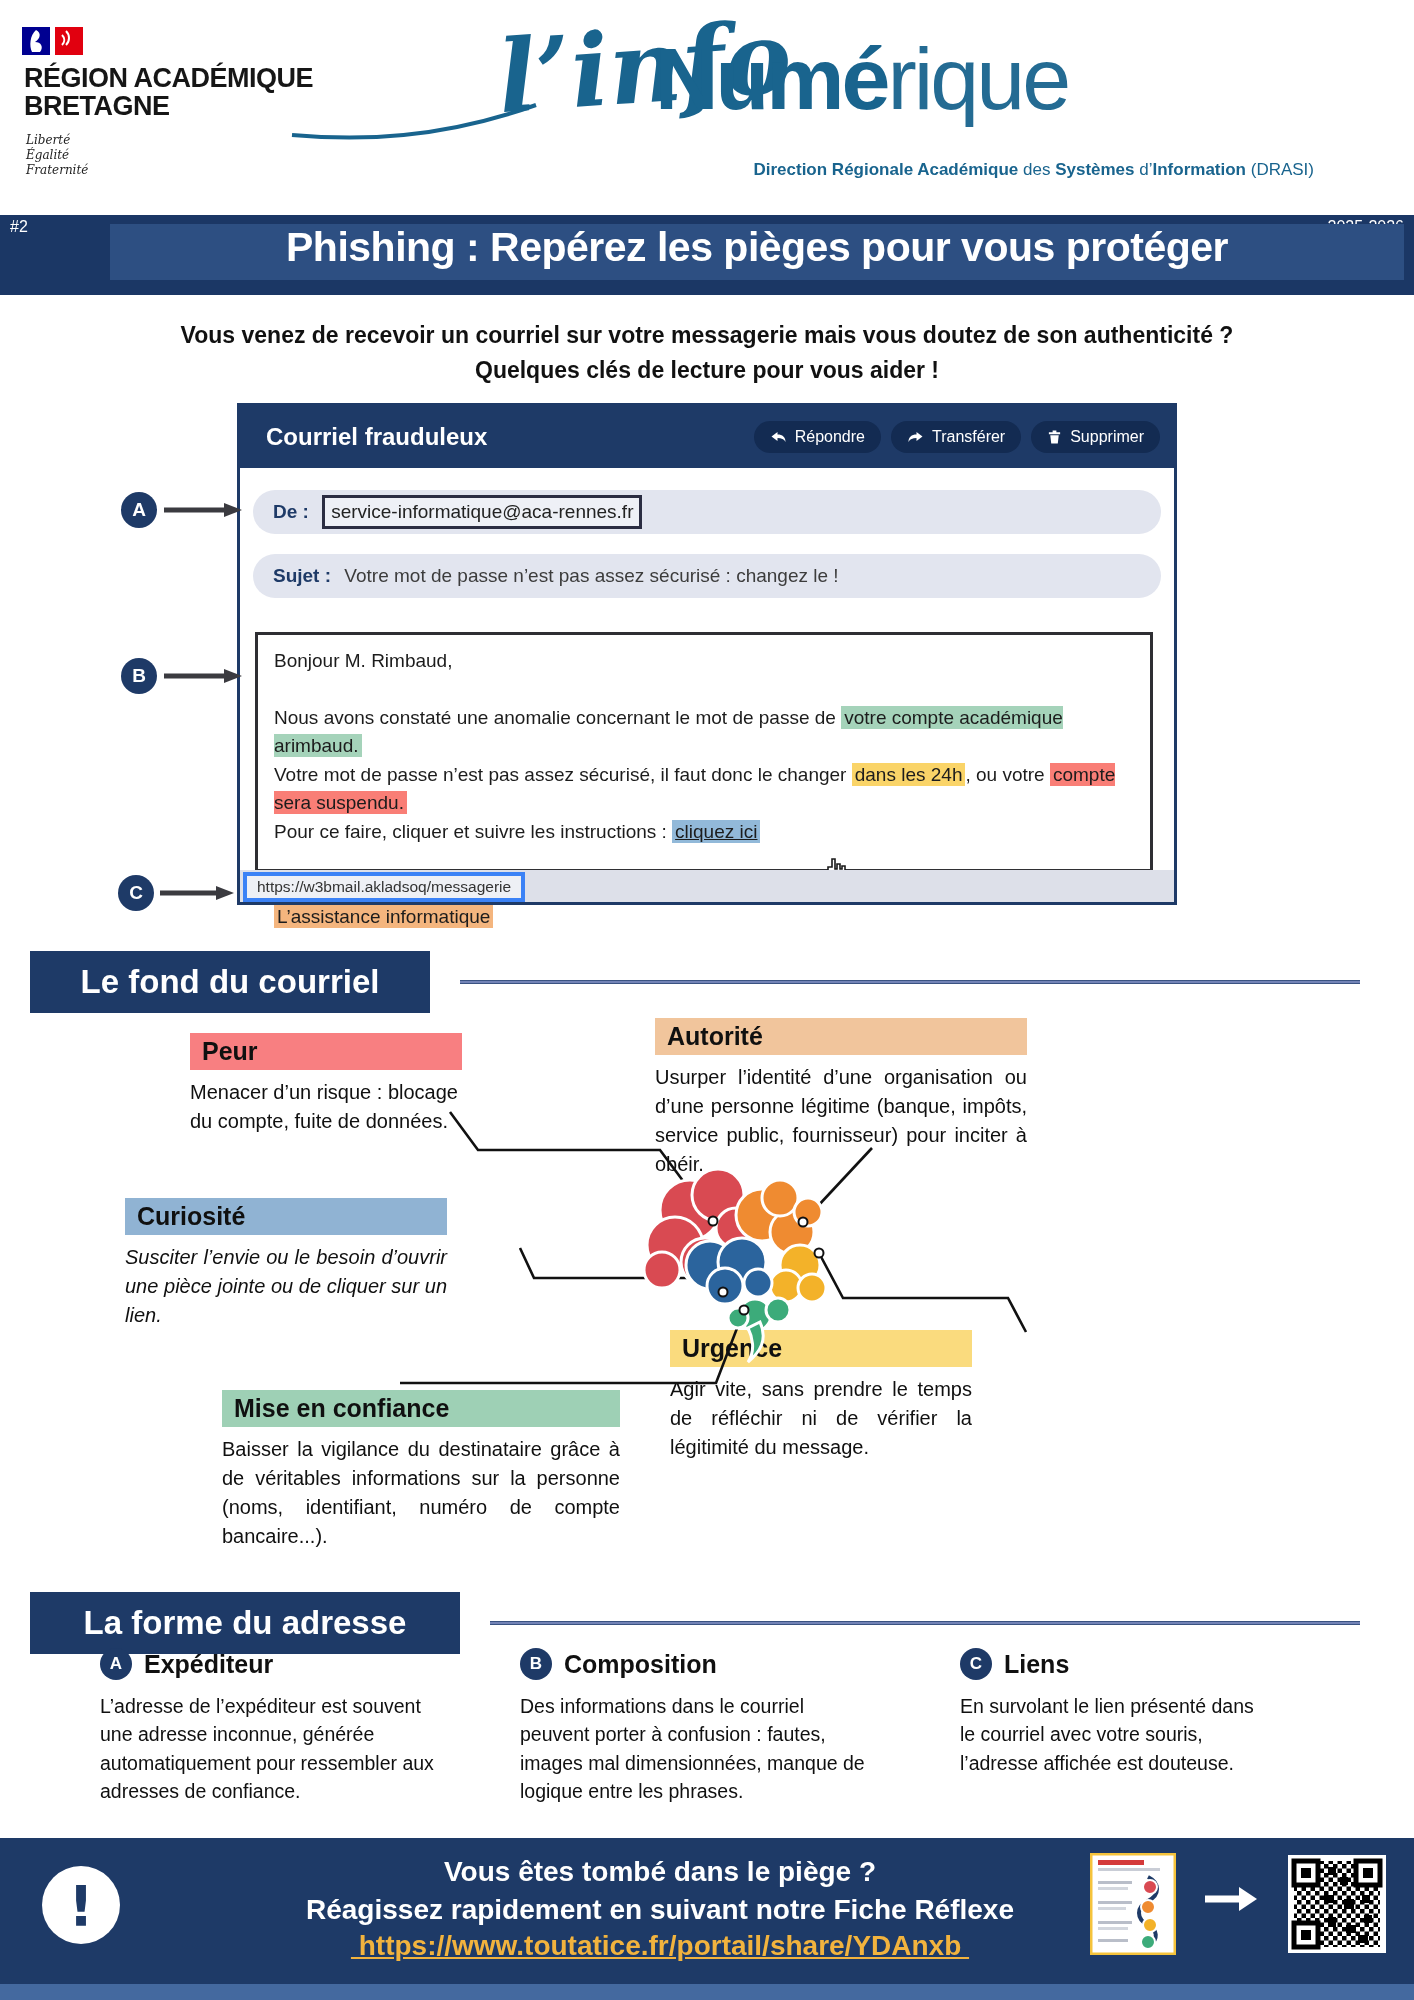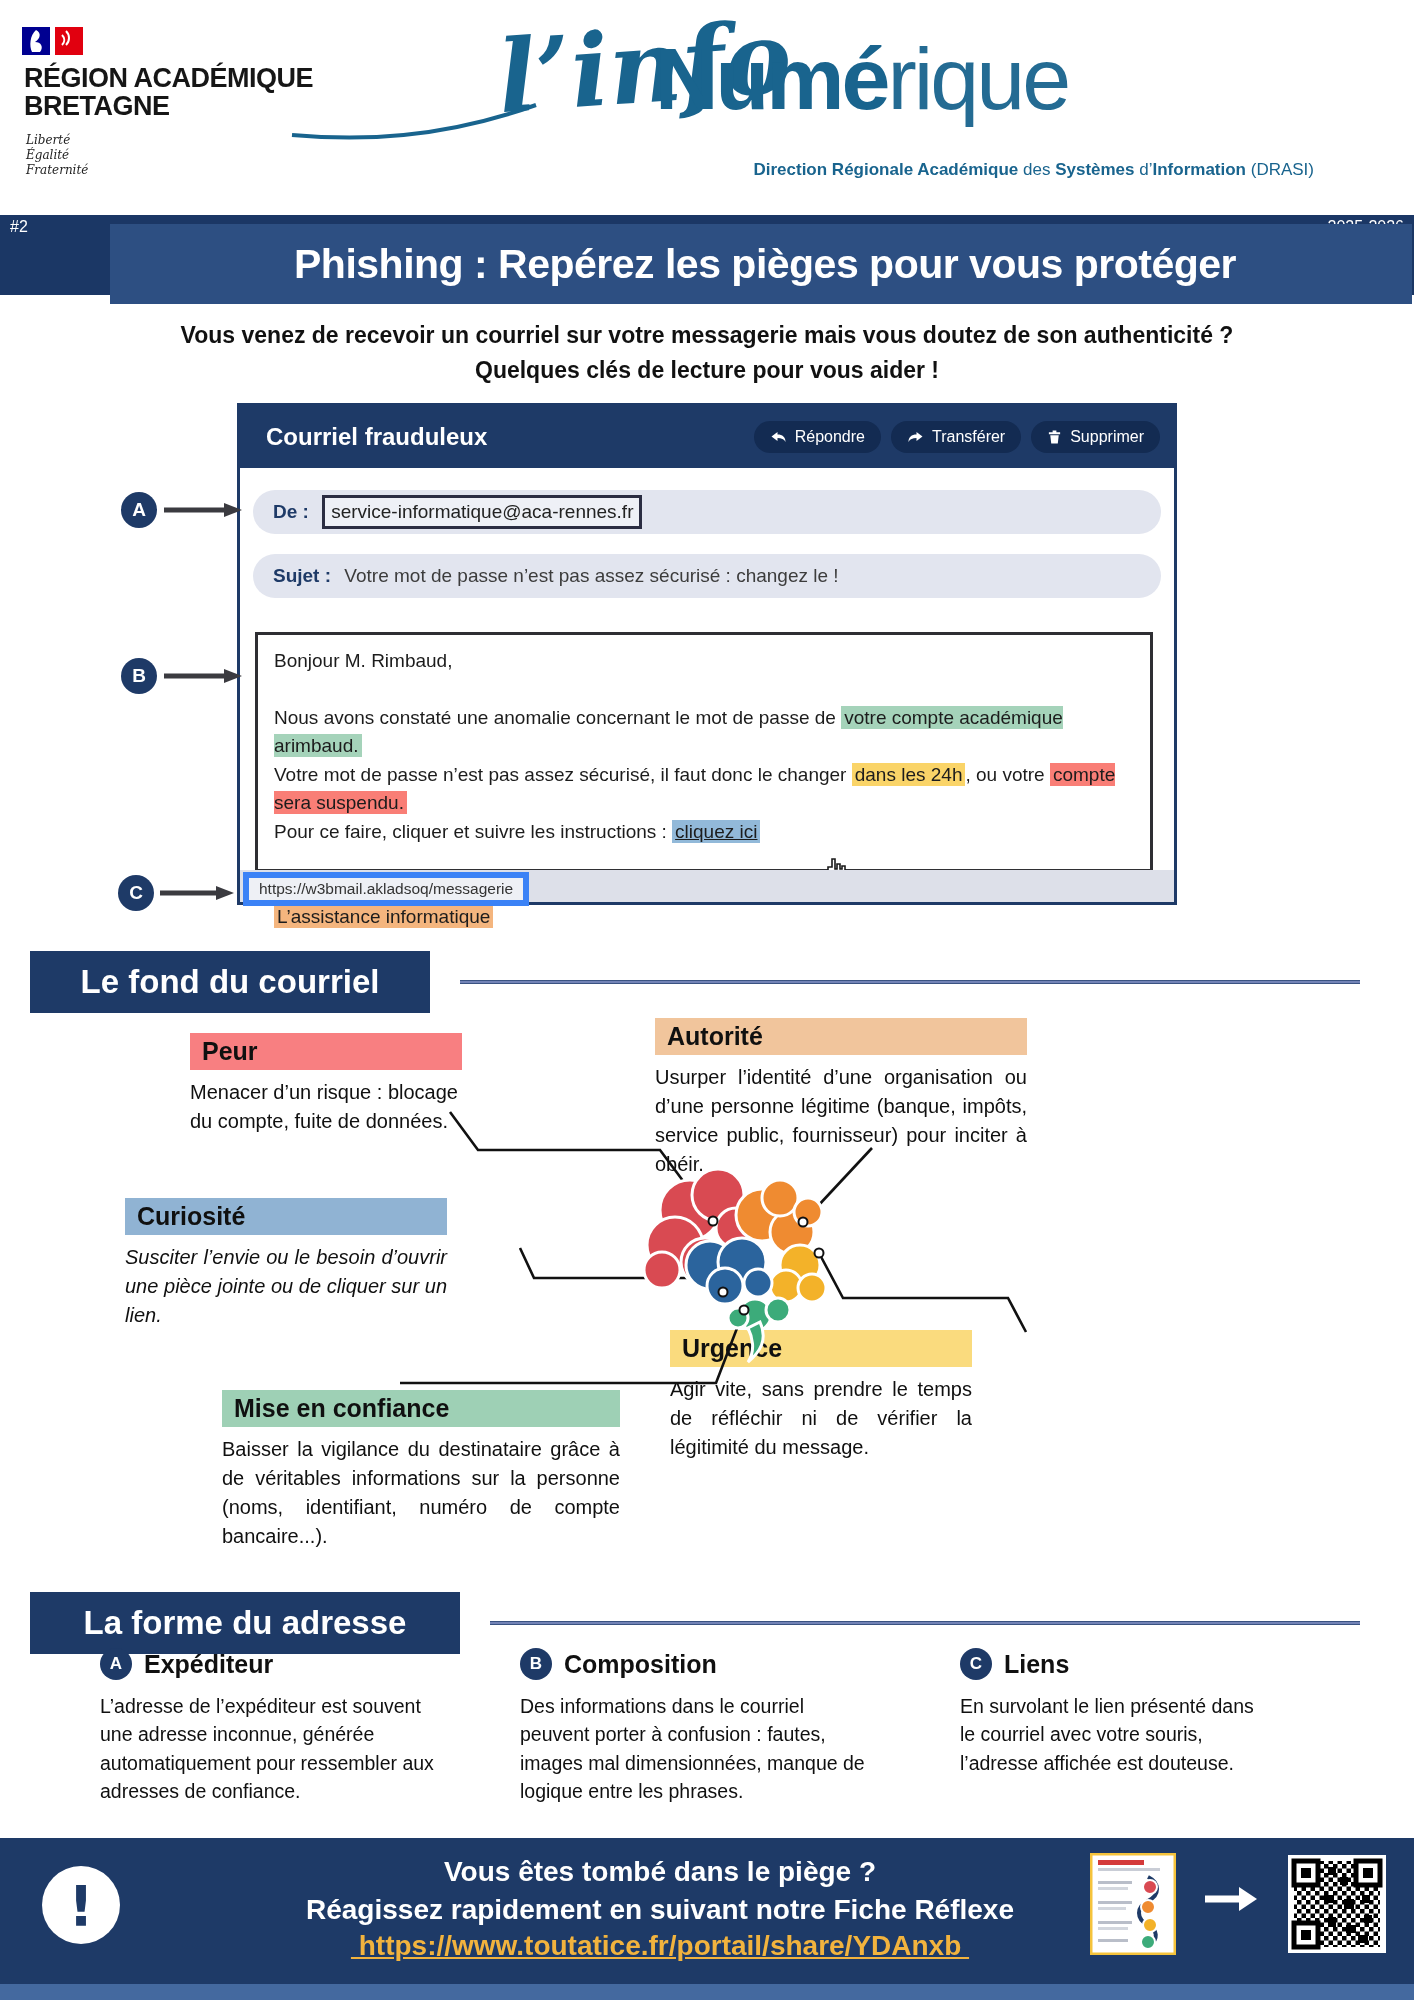--- a/index.html
+++ b/index.html
@@ -13,22 +13,22 @@
   .brand-script{font-family:"DejaVu Serif",serif;font-style:italic;font-weight:bold;
                 font-size:100px;color:#19648e;transform:rotate(-4deg);}
   .brand-word{font-size:88px;color:#19648e;letter-spacing:-3px;}
   .brand-word b{font-weight:bold;}
   .brand-word span.light{font-weight:normal;opacity:.95;}
   .drasi{font-size:17px;color:#19648e;}
   .drasi b{font-weight:bold;}
 
   
   .banner{left:0;top:215px;width:1414px;height:80px;background:#1b3765;}
-  .banner-inner{position:absolute;left:110px;top:9px;width:1294px;height:80px;background:#2d4f82;
-                display:flex;align-items:center;justify-content:center;padding-left:8px;}
+  .banner-inner{position:absolute;left:110px;top:9px;width:1294px;height:56px;background:#2d4f82;
+                display:flex;justify-content:center;}
   .banner-title{color:#fff;font-weight:bold;font-size:41px;letter-spacing:-0.5px;}
   .banner-issue{position:absolute;left:10px;top:3px;color:#fff;font-size:16px;}
   .banner-year{position:absolute;right:10px;top:3px;color:#fff;font-size:16px;}
 
   .intro{left:0;top:318px;width:1414px;text-align:center;font-weight:bold;font-size:23px;line-height:1.5;color:#111;}
 
   
   .mail{left:237px;top:403px;width:940px;height:502px;border:3px solid #1e3a67;background:#fff;box-sizing:border-box;}
   .mail-bar{position:absolute;left:0;top:0;width:100%;height:62px;background:#1e3a67;display:flex;align-items:center;box-sizing:border-box;padding:0 14px 0 26px;}
   .mail-title{color:#fff;font-weight:bold;font-size:24px;flex:0 0 auto;}
@@ -42,21 +42,21 @@
   .mail-body{position:absolute;left:15px;top:226px;width:898px;height:240px;border:3px solid #2f2f33;
              background:#fff;box-sizing:border-box;padding:12px 16px;font-size:19px;line-height:1.5;color:#1c1c1c;}
   .hl{padding:1px 3px;}
   .hl-green{background:#a5d3ba;}
   .hl-yellow{background:#fad468;}
   .hl-red{background:#f97e76;}
   .hl-orange{background:#f4b57e;}
   .hl-blue{background:#92b9d9;text-decoration:underline;cursor:pointer;}
   .cursor-icon{position:absolute;left:565px;top:222px;}
   .mail-status{position:absolute;left:0;bottom:0;width:100%;height:32px;background:#dde0e9;box-sizing:border-box;}
-  .url-box{position:absolute;left:3px;top:2px;background:#eef0f5;border:6px solid #3b82f6;
+  .url-box{position:absolute;left:3px;top:2px;background:#eef0f5;border:4px solid #3b82f6;
            font-size:15.5px;color:#333;padding:2px 10px;}
 
   .marker{width:36px;height:36px;border-radius:50%;background:#1e3a67;color:#fff;font-weight:bold;
           font-size:19px;display:flex;align-items:center;justify-content:center;}
 
   
   .section-box{background:#1e3a67;color:#fff;font-weight:bold;font-size:33px;
                display:flex;align-items:center;justify-content:center;}
   .section-line{height:4px;background:linear-gradient(to bottom,#1e3a67,#8e9bd0,#1e3a67);}
 

